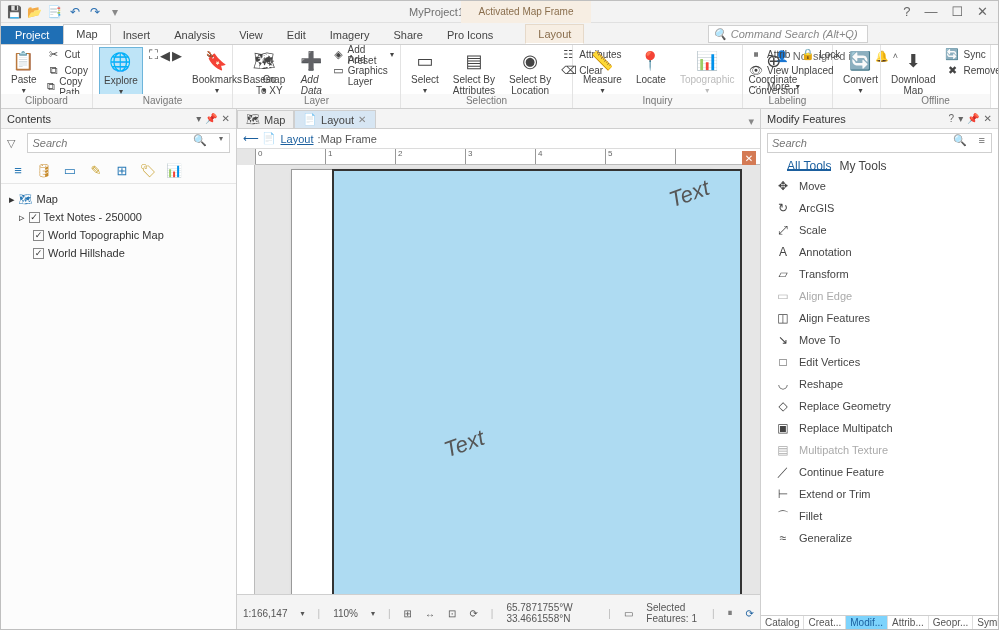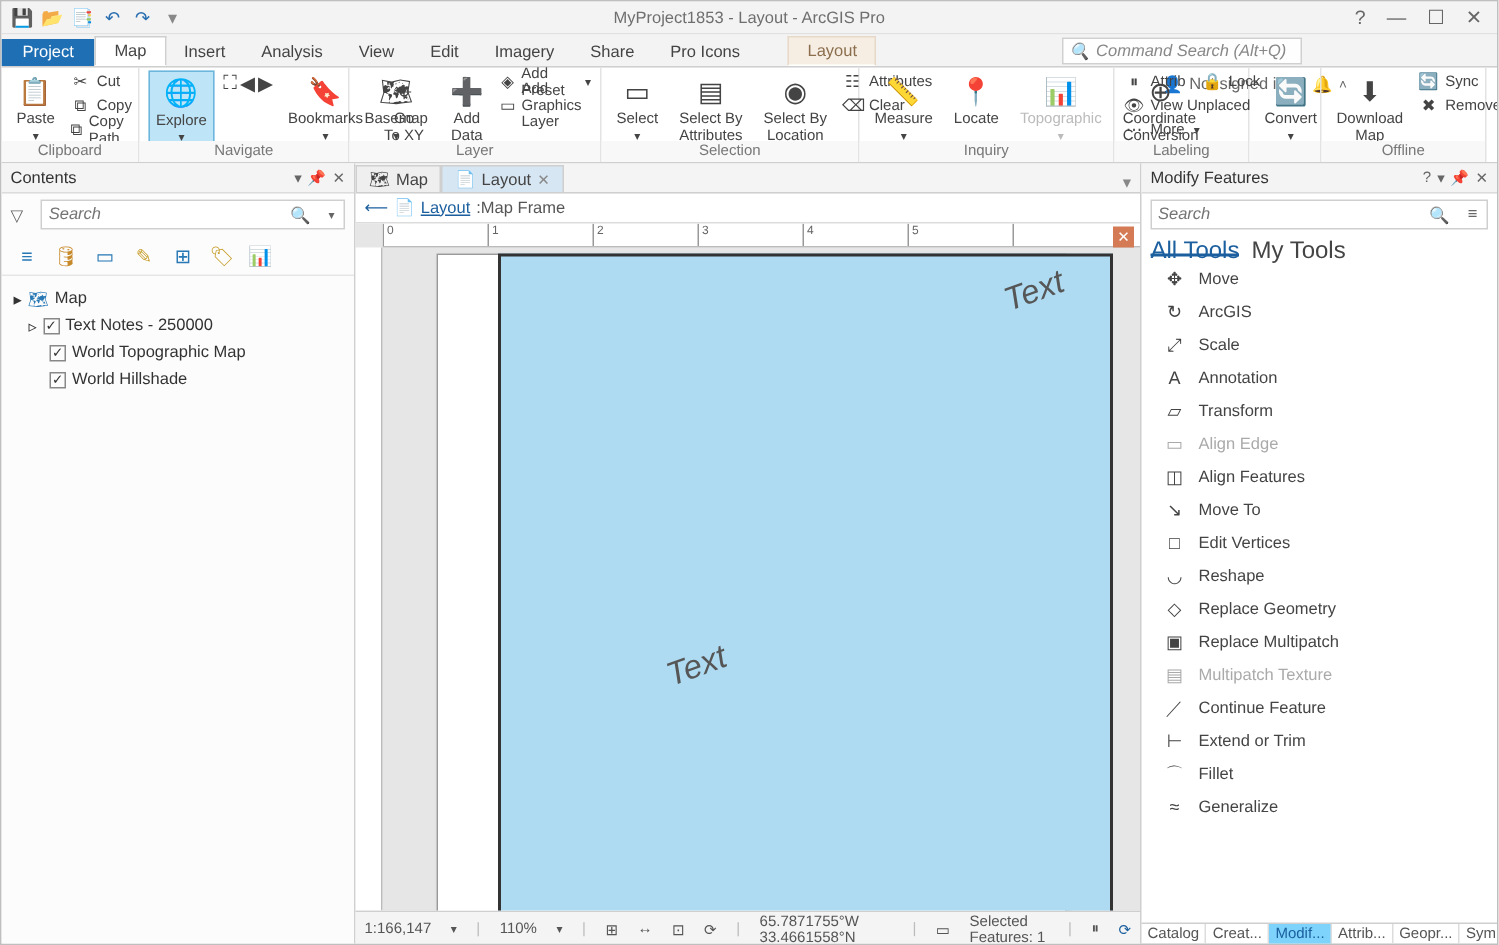--- a/index.html
+++ b/index.html
@@ -31,21 +31,21 @@
 .smrow div { display:flex; align-items:center; gap:4px; height:15px; cursor:pointer;}
 .smrow .si { width:14px; text-align:center; font-size:11px;}
 .explr{background:#bee4f7; border:1px solid #6db5db;}
 
 .mainrow { display:flex; height: calc(630px - 22px - 22px - 64px); }
 
 .pane { border-right:1px solid #cfcfcf; display:flex; flex-direction:column; background:#fcfcfc;}
 .pane-hdr { height:20px; display:flex; align-items:center; padding:0 6px; font-size:11px; color:#333; border-bottom:1px solid #dcdcdc; background:#f4f4f4;}
 .pane-hdr .spacer{flex:1;}
 .pane-hdr .ctl{margin-left:4px; color:#666; cursor:pointer; font-size:10px;}
-.searchbox { margin:4px 6px; display:flex; align-items:center; border:1px solid #cfcfcf; background:#fff; height:20px;}
+.searchbox { margin:4px 6px; display:flex; border:1px solid #cfcfcf; background:#fff; height:20px;}
 .searchbox input{flex:1; border:none; outline:none; font-size:11px; padding:0 4px; font-style:italic; color:#666; background:transparent;}
 .searchbox .mag{padding:0 6px; color:#666;}
 .toc-icons{display:flex; gap:8px; padding:4px 8px; border-bottom:1px solid #e6e6e6;}
 .toc-icons span{width:18px;height:18px;display:flex;align-items:center;justify-content:center;cursor:pointer;color:#2878b5;font-size:13px;}
 .toc-tree{padding:6px 8px; font-size:11px; color:#333;}
 .toc-tree .hd{font-weight:600; margin-bottom:6px;}
 .toc-tree .nd{display:flex;align-items:center;gap:4px;height:18px;}
 .toc-tree .ind1{margin-left:10px;}
 .toc-tree .ind2{margin-left:24px;}
 .toc-tree .cb{width:11px;height:11px;border:1px solid #888;display:inline-flex;align-items:center;justify-content:center;font-size:9px;color:#333;}
@@ -60,26 +60,26 @@
 .crumb .mapf{color:#555;}
 .canvaswrap{flex:1; position:relative; background:#e6e6e6; overflow:hidden;}
 .ruler-h{position:absolute; top:0; left:18px; right:0; height:16px; background:#fff; border-bottom:1px solid #bbb; font-size:8px; color:#666; overflow:hidden;}
 .ruler-h div{display:flex;}
 .ruler-h span{display:inline-block; width:70px; border-left:1px solid #999; padding-left:2px; height:16px; position:relative;}
 .ruler-v{position:absolute; top:16px; left:0; bottom:0; width:18px; background:#fff; border-right:1px solid #bbb;}
 .page{position:absolute; left:54px; top:20px; width:420px; height:560px; background:#fff; border:1px solid #999; box-shadow:2px 2px 4px rgba(0,0,0,.2);}
 .mapframe{position:absolute; left:95px; top:20px; width:410px; height:560px; background:#aedbf2; border:2px solid #333;}
 .maptext{position:absolute; font-size:22px; color:#565656; transform:rotate(-20deg); font-style:italic;}
 .canvas-close{position:absolute; right:4px; top:2px; width:14px; height:14px; background:#d47a54; color:#fff; font-size:10px; display:flex; align-items:center; justify-content:center; cursor:pointer;}
-.statusbar{height:24px; background:#f4f4f4; border-top:1px solid #cfcfcf; display:flex; align-items:center; font-size:10px; color:#555; gap:13px; padding:0 6px;}
+.statusbar{height:37px; background:#f4f4f4; border-top:1px solid #cfcfcf; display:flex; align-items:center; font-size:10px; color:#555; gap:13px; padding:0 6px;}
 .statusbar .sep{color:#bbb;}
 .statusbar .grow{flex:1;}
 
 .right{width:237px; display:flex; flex-direction:column;}
-.mtabs{height:16px; display:flex; gap:8px; padding:2px 6px; font-size:16px;}
+.mtabs{height:16px; display:flex; gap:8px; padding:2px 6px; font-size:12px;margin-left:20px;}
 .mtabs span{cursor:pointer;}
 .mtabs .act{color:#1b5f9e; border-bottom:2px solid #1b5f9e;}
 .tool-list{flex:1; overflow-y:auto; padding:2px 4px;}
 .tool-group{padding:3px 2px; font-weight:600; font-size:11px; color:#333; cursor:pointer;}
 .tool-item{display:flex; align-items:center; gap:8px; padding:3px 10px; font-size:11px; cursor:pointer;}
 .tool-item.dis{color:#aaa;}
 .tool-icon{width:16px; height:16px; display:flex; align-items:center; justify-content:center; font-size:12px;}
 .side-tabs{height:16px; display:flex; border-top:1px solid #cfcfcf; font-size:10px; color:#555;margin-top:40px;}
 .side-tabs span{padding:1px 4px; border-right:1px solid #ddd; cursor:pointer;}
 .side-tabs .on{background:#7dd3fc; color:#1b5f9e;}
@@ -92,20 +92,21 @@
 <div class="titlebar">
   <div class="qat">
     <span class="ic">💾</span>
     <span class="ic">📂</span>
     <span class="ic">📑</span>
     <span class="ic">↶</span>
     <span class="ic">↷</span>
     <span class="ic" style="color:#888;">▾</span>
   </div>
   <div class="title-center">MyProject1853 - Layout - ArcGIS Pro</div>
+  <div class="activated">Activated Map Frame</div>
   <div class="title-right">
     <span>?</span>
     <span>—</span>
     <span>☐</span>
     <span>✕</span>
   </div>
 </div>
 
 <div class="tabrow">
   <div class="proj">Project</div>
@@ -184,21 +185,21 @@
   </div>
   <div class="rgroup" style="width:168px;">
     <div class="body">
       <div class="vbtn">
           <span class="i">🗺</span>
           <span>Basemap</span>
           <span style="font-size:8px;">▾</span>
         </div>
       <div class="vbtn">
           <span class="i">➕</span>
-          <span style="white-space:pre;text-align:center;line-height:1.1;">Add
+          <span style="white-space:pre;text-align:left;line-height:1.1;font-style:italic;">Add
 Data</span>
           <span style="font-size:8px;">▾</span>
         </div>
       <div class="smrow">
         <div>
             <span class="si">◈</span>
             <span>Add Preset</span>
             <span style="font-size:8px;margin-left:2px;">▾</span>
           </div>
         <div>

